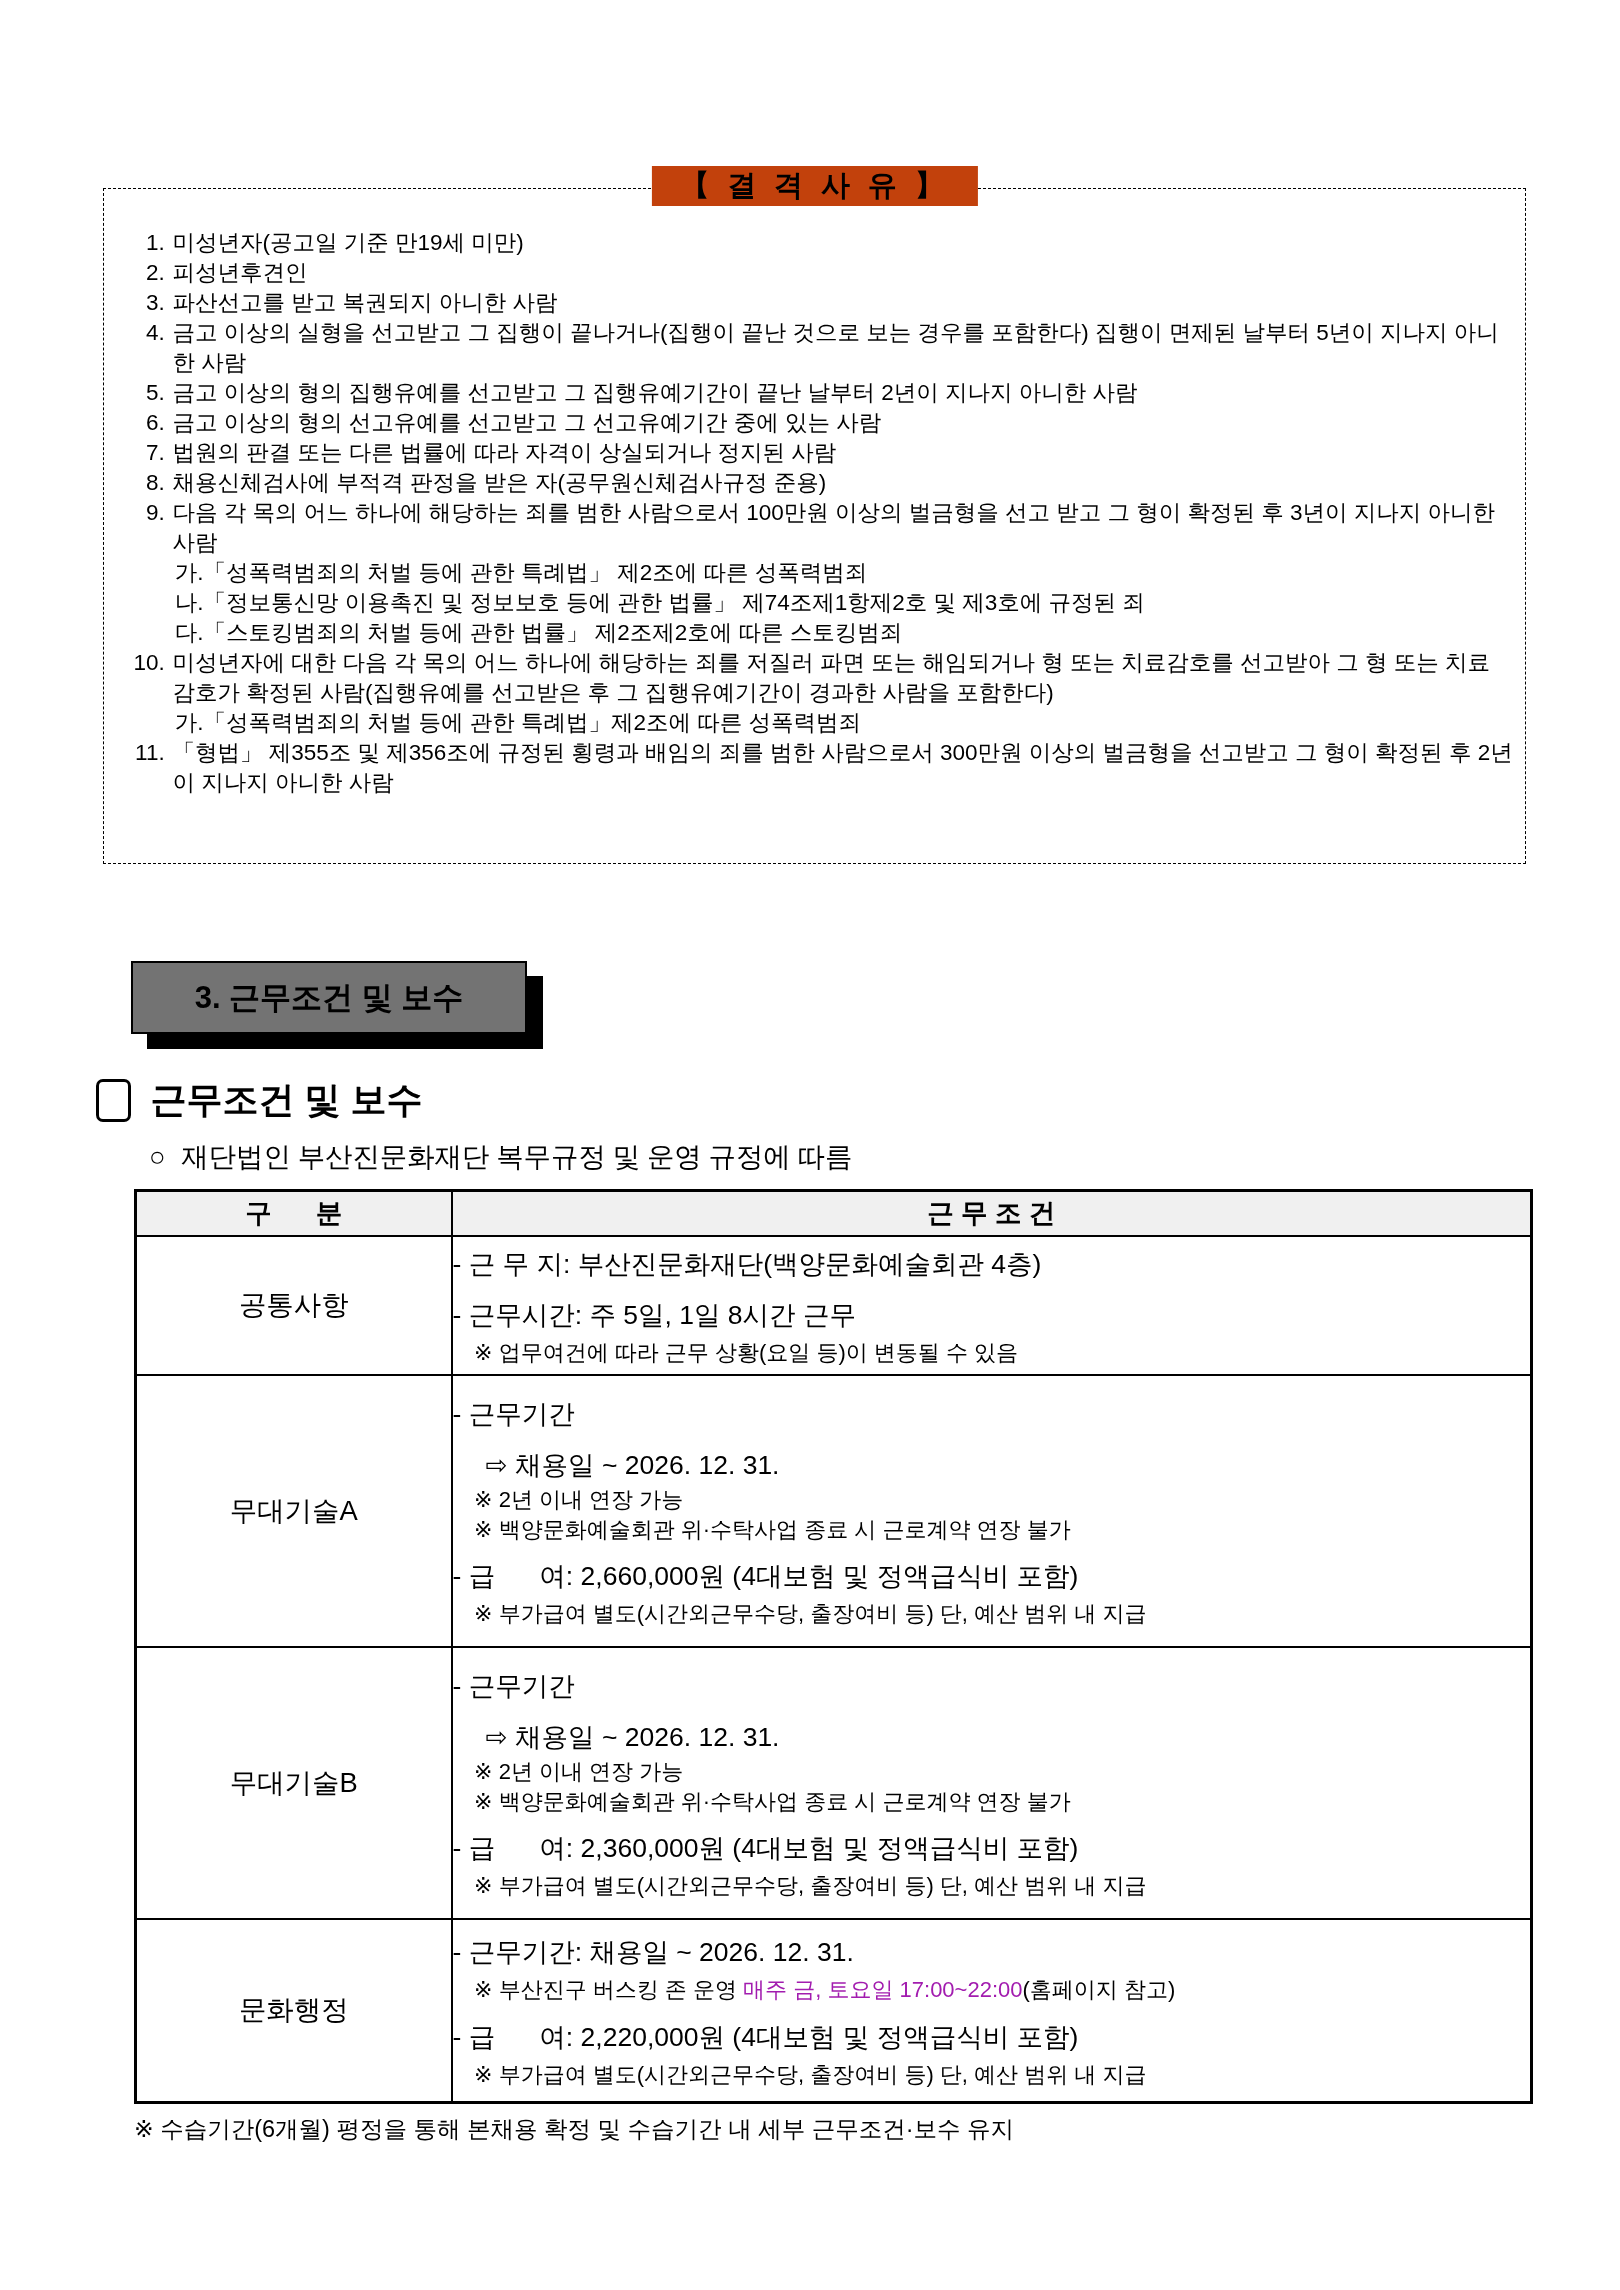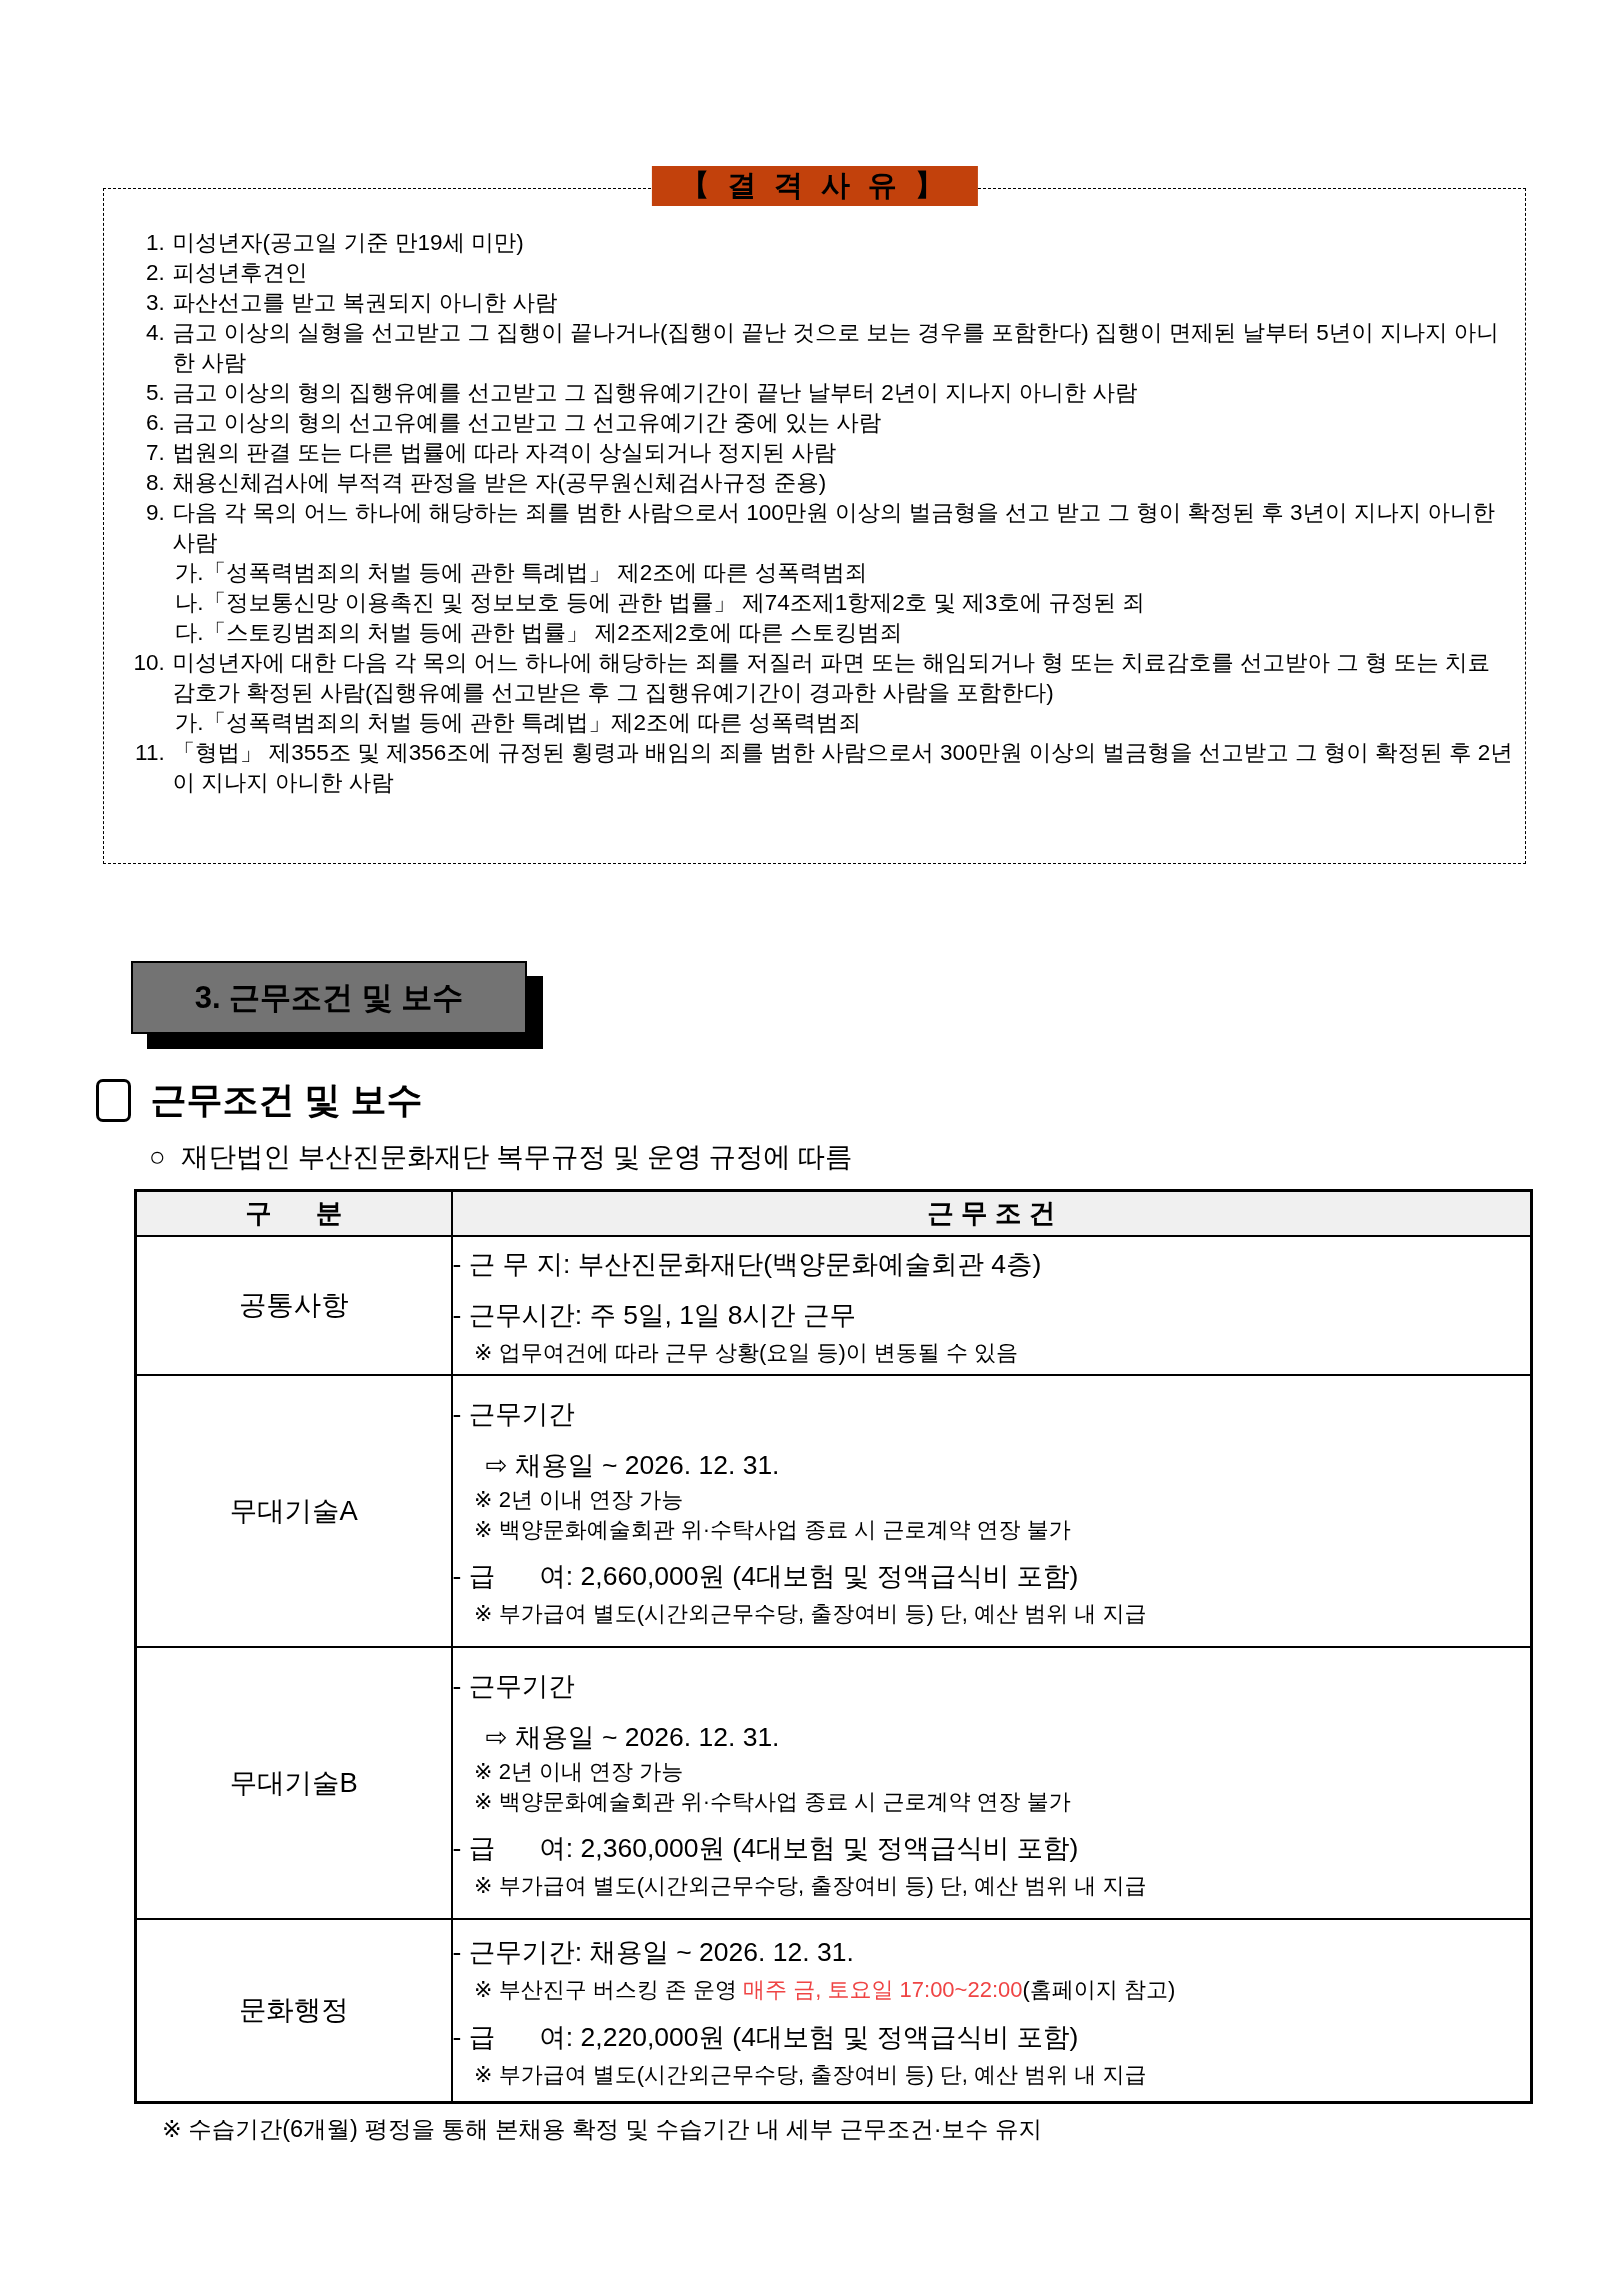--- a/index.html
+++ b/index.html
@@ -70,26 +70,26 @@
   td.row-label {
     text-align:center; vertical-align:middle;
     font-size:27.4px; white-space:pre;
   }
   td.row-content { vertical-align:middle; padding:7.8px 9.8px 7.8px 19.6px; }
   .ln { white-space:pre-wrap; }
   .ln-main { font-size:26.5px; line-height:35px; margin:4.9px 0; }
   .ln-arrow { font-size:26.5px; line-height:35px; margin:15.7px 0 2px 33px; }
   .ln-note { font-size:22px; line-height:29px; margin:1px 0 1px 21.6px; }
   .gap-top { margin-top:15.7px; }
-  .blue { color:#ef4444; }
+  .blue { color:#a21caf; }
 
   
   .footnote {
     position:absolute; left:134px; top:2113px;
-    font-size:23.5px; white-space:pre-wrap;margin-left:28px;
+    font-size:23.5px; white-space:pre-wrap;
   }
 </style>
 </head>
 <body>
 
 <div class="page">
 
   <div class="dq-box">
     <div class="dq-title">【 결 격 사 유 】</div>
     <div class="dq-list">

